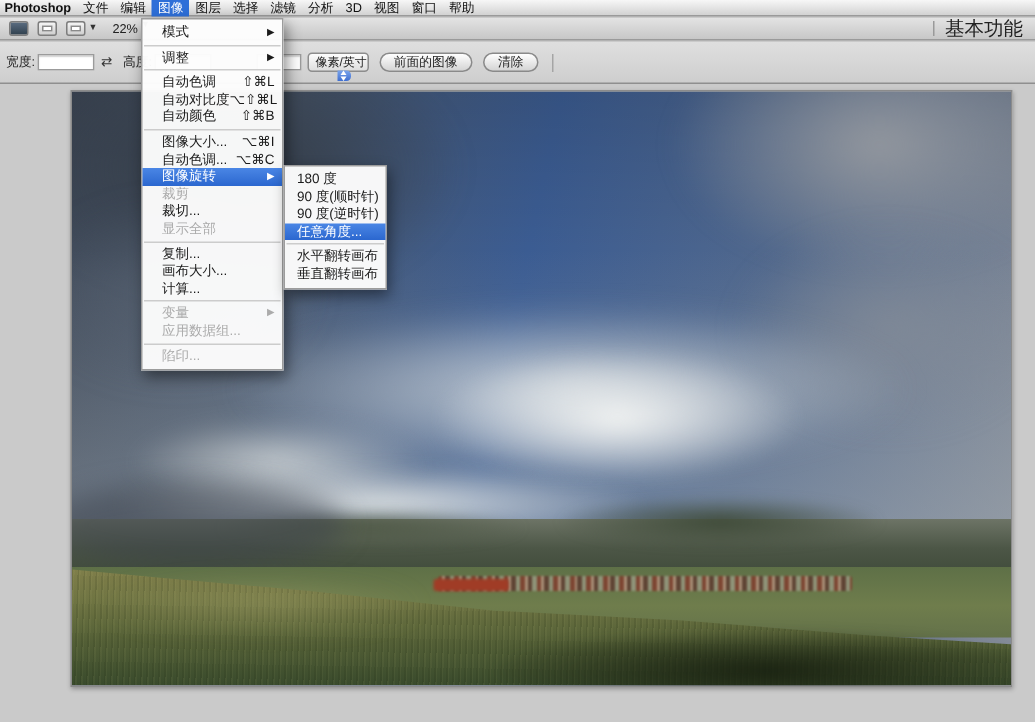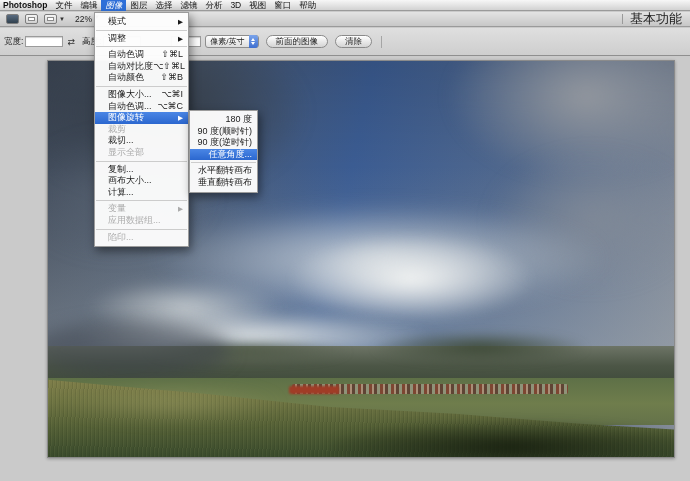--- a/index.html
+++ b/index.html
@@ -5,21 +5,21 @@
   * { margin:0; padding:0; box-sizing:border-box; }
   html,body { width:690px; height:481px; overflow:hidden; }
   body { font-family:"Liberation Sans","DejaVu Sans",sans-serif; background:#cacaca; position:relative; }
 
   
   .menu-bar { position:absolute; top:0; left:0; right:0; height:11px;
     background:linear-gradient(#f7f7f7,#d2d2d2); border-bottom:1px solid #9a9a9a;
     display:flex; align-items:center; font-size:8.5px; color:#111; z-index:30; }
   .menu-bar .app-name { font-weight:bold; padding:0 4px 0 3px; }
   .menu-bar .mb-item { padding:0 4px; height:11px; line-height:11px; white-space:nowrap; }
-  .menu-bar .mb-item.active { background:#2e6fd8; color:#fff;font-style:italic; }
+  .menu-bar .mb-item.active { background:#2e6fd8; color:#fff; }
 
   
   .app-bar { position:absolute; top:12px; left:0; right:0; height:15px;
     background:linear-gradient(#e3e3e3,#c7c7c7); border-bottom:1px solid #9a9a9a;
     display:flex; align-items:center; z-index:5; }
   .chip { width:13px; height:10px; margin-left:6px; border:1px solid #7d7d7d; border-radius:2px;
     background:linear-gradient(#f5f5f5,#cfcfcf); position:relative; }
   .chip.dark { background:linear-gradient(#5a6c80,#31414f); }
   .chip .inner-rect { position:absolute; left:2px; top:2px; right:2px; bottom:2px;
     border:1px solid #8a8a8a; background:#fff; }
@@ -33,21 +33,21 @@
   .options-bar { position:absolute; top:28px; left:0; right:0; height:28px;
     background:linear-gradient(#dfdfdf,#cecece); border-bottom:1px solid #8f8f8f;
     display:flex; align-items:center; font-size:8.5px; color:#222; z-index:5; }
   .ob-label { margin-left:4px; white-space:nowrap; }
   .ob-input { width:38px; height:11px; margin-left:2px; border:1px solid #9b9b9b;
     background:#fff; box-shadow:inset 0 1px 1px rgba(0,0,0,.18); }
   .ob-input.res { width:30px; }
   .swap { margin:0 3px 0 4px; font-size:9px; color:#333; }
   .unit-dd { display:flex; align-items:center; height:13px; margin-left:4px; padding-left:4px;
     border:1px solid #8d8d8d; border-radius:3px; background:linear-gradient(#fdfdfd,#dedede);
-    font-size:8px; color:#222; }
+    font-size:8px; color:#222;flex-direction:column; }
   .stepper { width:9px; height:13px; margin-left:4px; border-radius:0 3px 3px 0;
     background:linear-gradient(#7aa4ec,#3f6fd0); display:flex; flex-direction:column;
     align-items:center; justify-content:center; }
   .tri-up { width:0; height:0; border-left:2.5px solid transparent; border-right:2.5px solid transparent;
     border-bottom:3px solid #fff; margin-bottom:1px; }
   .tri-down { width:0; height:0; border-left:2.5px solid transparent; border-right:2.5px solid transparent;
     border-top:3px solid #fff; }
   .pill-btn { height:13px; line-height:11px; margin-left:7px; padding:0 9px; font-size:8.5px;
     color:#222; border:1px solid #8a8a8a; border-radius:7px;
     background:linear-gradient(#ffffff,#d4d4d4); white-space:nowrap; }
@@ -110,21 +110,21 @@
   .menu-dropdown { left:94px; top:12px; width:95px; }
   .submenu { left:189px; top:110px; width:69px; }
   .mi { height:11.6px; line-height:11.6px; padding:0 5px 0 13px; display:flex; align-items:center;
     white-space:nowrap; }
   .mi .lbl { flex:0 0 auto; }
   .mi .sc { margin-left:auto; letter-spacing:0; }
   .mi .arr { margin-left:auto; font-size:6.5px; }
   .mi.dis { color:#ababab; }
   .mi.hi { background:linear-gradient(#4a86e5,#2b67cf); color:#fff; }
   .sep { height:1px; background:#ccc; margin:2px 1px; }
-  .submenu .mi { padding-left:8px;justify-content:flex-end; }
+  .submenu .mi { padding-left:8px; }
 </style>
 </head>
 <body>
 
 <div class="menu-bar">
   <span class="app-name">Photoshop</span>
   <span class="mb-item">文件</span>
   <span class="mb-item">编辑</span>
   <span class="mb-item active">图像</span>
   <span class="mb-item">图层</span>

